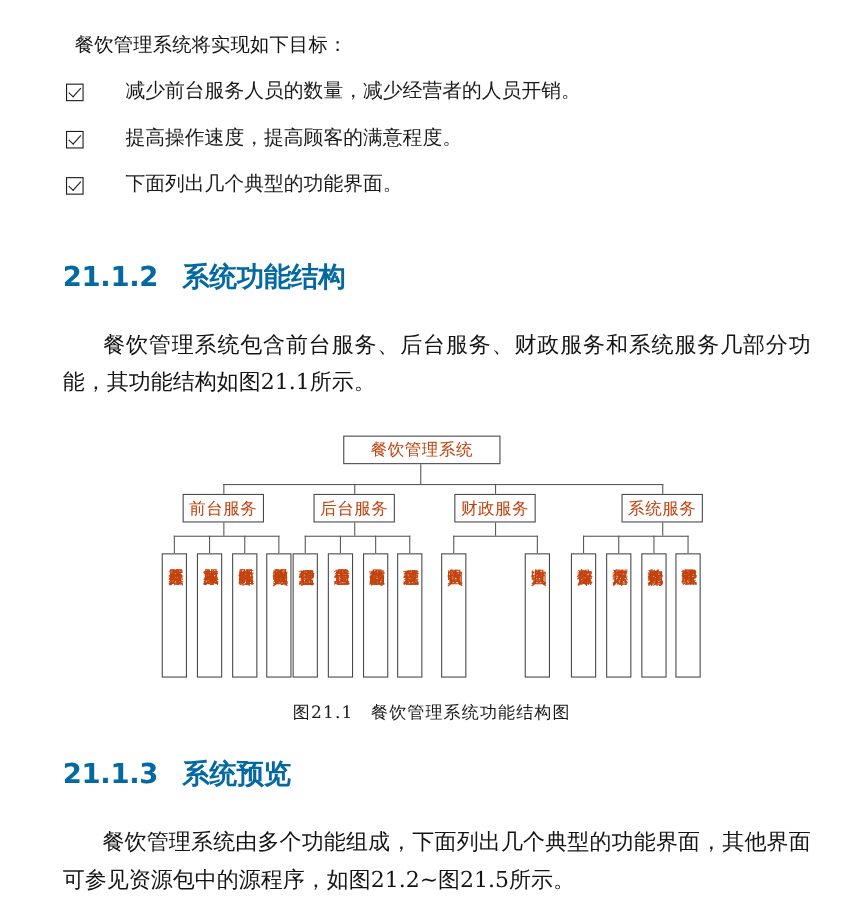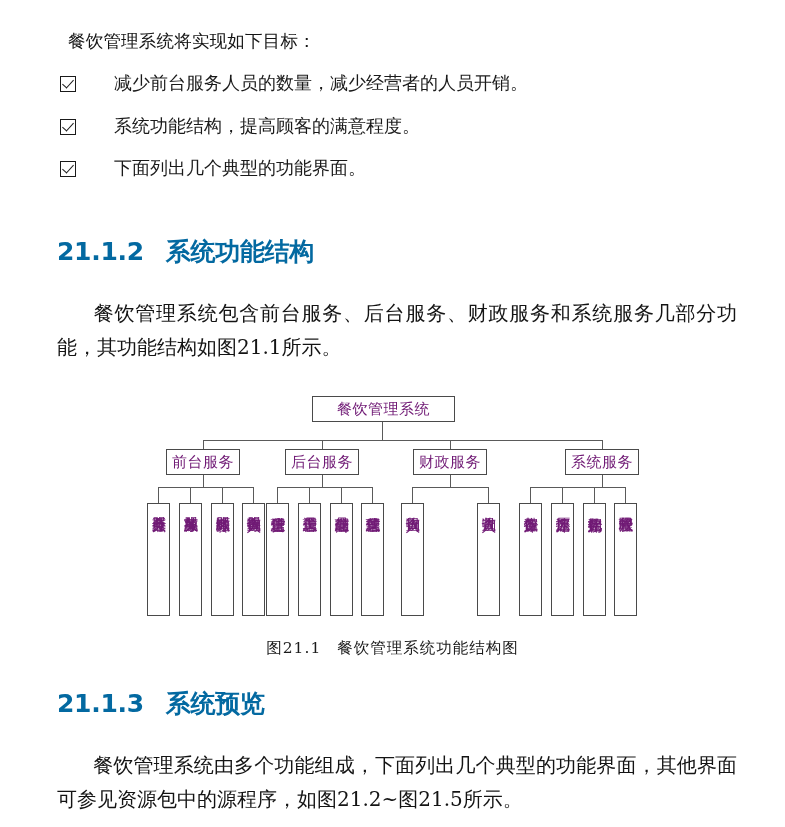--- a/index.html
+++ b/index.html
@@ -79,21 +79,21 @@
     position:absolute;
     left:0;top:0;width:785px;height:827px;
     pointer-events:none;
   }
   .node{
     position:absolute;
     border:1.2px solid #4a4a4a;
     box-sizing:border-box;
     background:#fff;
     font-family:Liberation Serif, serif;
-    color:#701a75;
+    color:#c2410c;
     display:flex;
     align-items:center;
     justify-content:center;
     pointer-events:auto;
   }
   .node.root{
     font-size:15px;
     letter-spacing:0.5px;
   }
   .node.lvl2{
@@ -136,21 +136,21 @@
 
   <div class="para lead">餐饮管理系统将实现如下目标：</div>
 
   <div class="bullet-list">
     <div class="bullet-row">
       <span class="cb"></span>
       <span class="bullet-text">减少前台服务人员的数量，减少经营者的人员开销。</span>
     </div>
     <div class="bullet-row">
       <span class="cb"></span>
-      <span class="bullet-text">系统功能结构，提高顾客的满意程度。</span>
+      <span class="bullet-text">提高操作速度，提高顾客的满意程度。</span>
     </div>
     <div class="bullet-row">
       <span class="cb"></span>
       <span class="bullet-text">下面列出几个典型的功能界面。</span>
     </div>
   </div>
 
   <div class="h2" style="left:57px;top:235px;">
     <span class="num">21.1.2</span><span>系统功能结构</span>
   </div>

